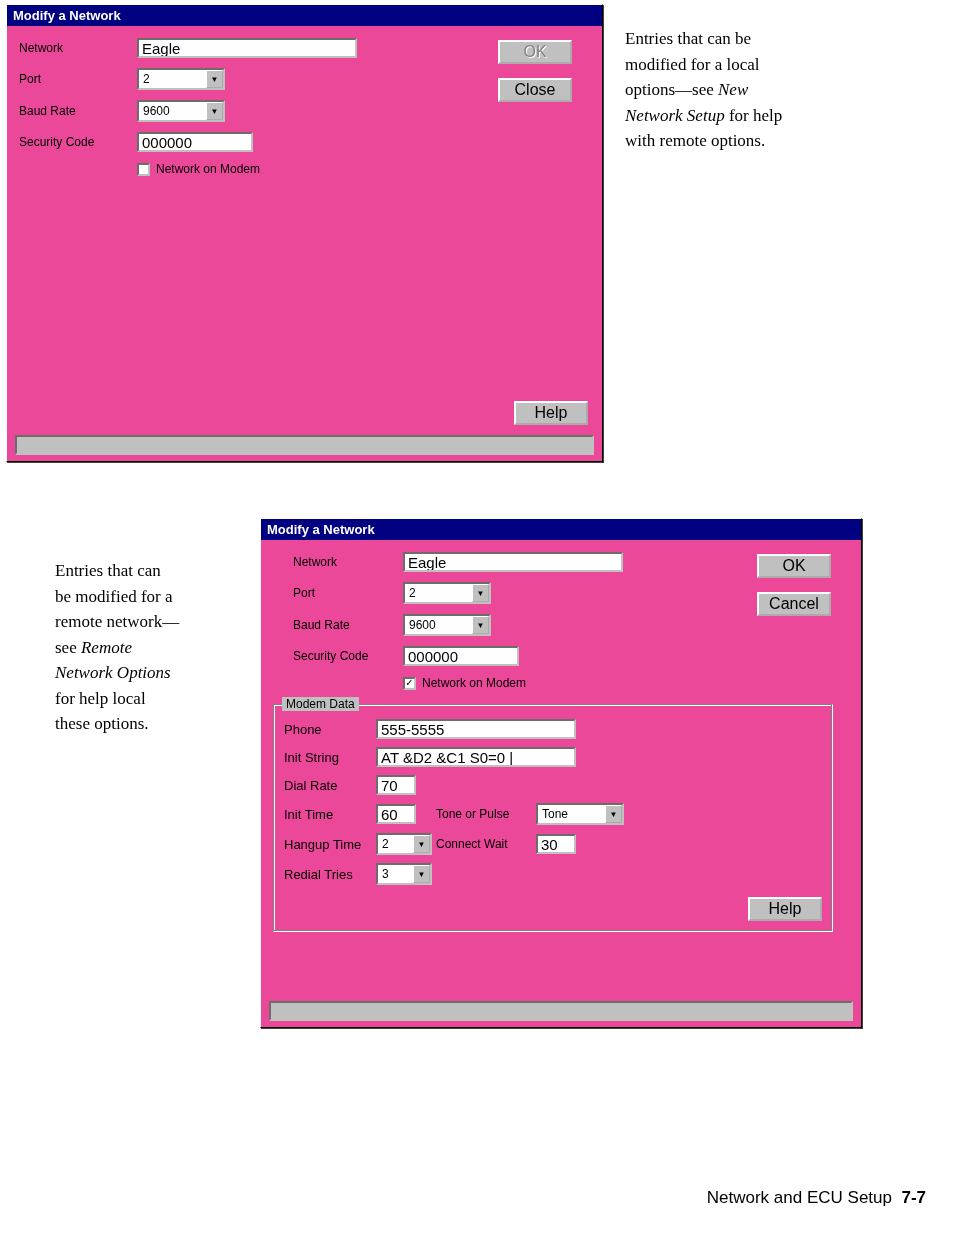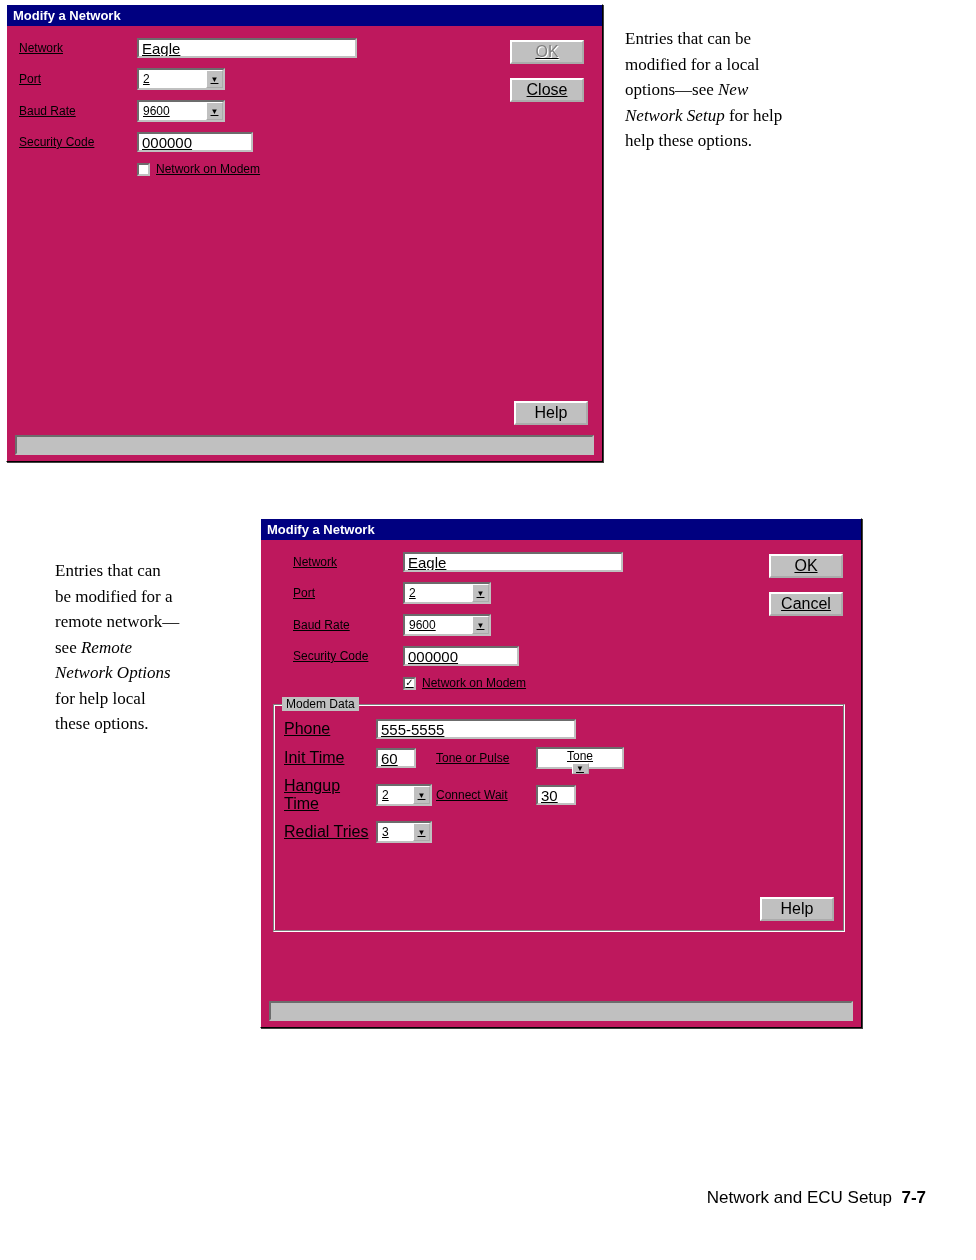--- a/index.html
+++ b/index.html
@@ -5,40 +5,39 @@
     * { box-sizing: border-box; margin: 0; padding: 0; }
     body {
       width: 976px;
       height: 1260px;
       background: #fff;
       font-family: Arial, sans-serif;
       position: relative;
     }
     .dialog {
       position: absolute;
-      background: #be185d;
+      background: #ec4899;
       border: 1px solid #000;
       border-top-color: #fff;
       border-left-color: #fff;
       box-shadow: 1px 1px 0 #404040;
     }
     .titlebar {
       background: #000080;
       color: #fff;
       font-family: "MS Sans Serif", Tahoma, sans-serif;
       font-size: 13px;
       font-weight: bold;
       padding: 3px 6px;
       height: 21px;
     }
     .dialog-body {
-      padding: 12px 10px 8px 12px;
+      padding: 12px 22px 8px 12px;
       position: relative;
       height: calc(100% - 21px);
-      text-decoration: underline;
     }
     .form-row {
       display: flex;
       align-items: center;
       margin-bottom: 10px;
     }
     .form-label {
       font-family: "MS Sans Serif", Tahoma, sans-serif;
       font-size: 12px;
       color: #000;
@@ -141,21 +140,21 @@
     .caption .italic { font-style: italic; }
     .footer {
       position: absolute;
       bottom: 52px;
       right: 50px;
       font-family: Arial, sans-serif;
       font-size: 17px;
     }
     .footer .bold { font-weight: bold; }
     .modem-row { display:flex; align-items:center; margin-bottom:8px; }
-    .modem-label { font-family:"MS Sans Serif",Tahoma,sans-serif; font-size:16px; width:92px; flex-shrink:0; }
+    .modem-label { font-family:"MS Sans Serif",Tahoma,sans-serif; font-size:13px; width:92px; flex-shrink:0; }
     .modem-label2 { font-family:"MS Sans Serif",Tahoma,sans-serif; font-size:12px; width:100px; margin-left:20px; flex-shrink:0; }
   </style>
 </head>
 <body>
 
 <div class="dialog" style="left:6px; top:4px; width:597px; height:458px;">
   <div class="titlebar">Modify a Network</div>
   <div class="dialog-body">
     <div style="display:flex;">
       <div style="flex:1;">
@@ -196,21 +195,21 @@
     <div class="win-btn" style="position:absolute; right:14px; bottom:36px;">Help</div>
     <div class="statusbar"></div>
   </div>
 </div>
 
 <div class="caption" style="left:625px; top:26px; width:290px;">
   <span>Entries that can be</span><br>
   <span>modified for a local</span><br>
   <span>options—see </span><span class="italic">New</span><br>
   <span class="italic">Network Setup</span><span> for help</span><br>
-  <span>help these options.</span>
+  <span>with remote options.</span>
 </div>
 
 <div class="caption" style="left:55px; top:558px; width:175px;">
   <span>Entries that can</span><br>
   <span>be modified for a</span><br>
   <span>remote network—</span><br>
   <span>see </span><span class="italic">Remote</span><br>
   <span class="italic">Network Options</span><br>
   <span>for help local</span><br>
   <span>these options.</span>
@@ -257,24 +256,32 @@
     </div>
 
     <div class="groupbox" style="margin-right:6px; height:228px;">
       <span class="groupbox-title">Modem Data</span>
 
       <div class="modem-row">
         <span class="modem-label">Phone</span>
         <input class="text-input" style="width: 200px;" value="555-5555">
       </div>
       <div class="modem-row">
+        <span class="modem-label">Init String</span>
+        <input class="text-input" style="width: 200px;" value="AT &amp;D2 &amp;C1 S0=0 |">
+      </div>
+      <div class="modem-row">
+        <span class="modem-label">Dial Rate</span>
+        <input class="text-input" style="width: 40px;" value="70">
+      </div>
+      <div class="modem-row">
         <span class="modem-label">Init Time</span>
         <input class="text-input" style="width: 40px;" value="60">
         <span class="modem-label2">Tone or Pulse</span>
-        <div class="select-wrap" style="width:88px;flex-direction:column;">
+        <div class="select-wrap" style="width:88px;">
           <span class="select-value">Tone</span>
           <span class="select-btn">▼</span>
         </div>
       </div>
       <div class="modem-row">
         <span class="modem-label">Hangup Time</span>
         <div class="select-wrap" style="width:56px;">
           <span class="select-value">2</span>
           <span class="select-btn">▼</span>
         </div>

